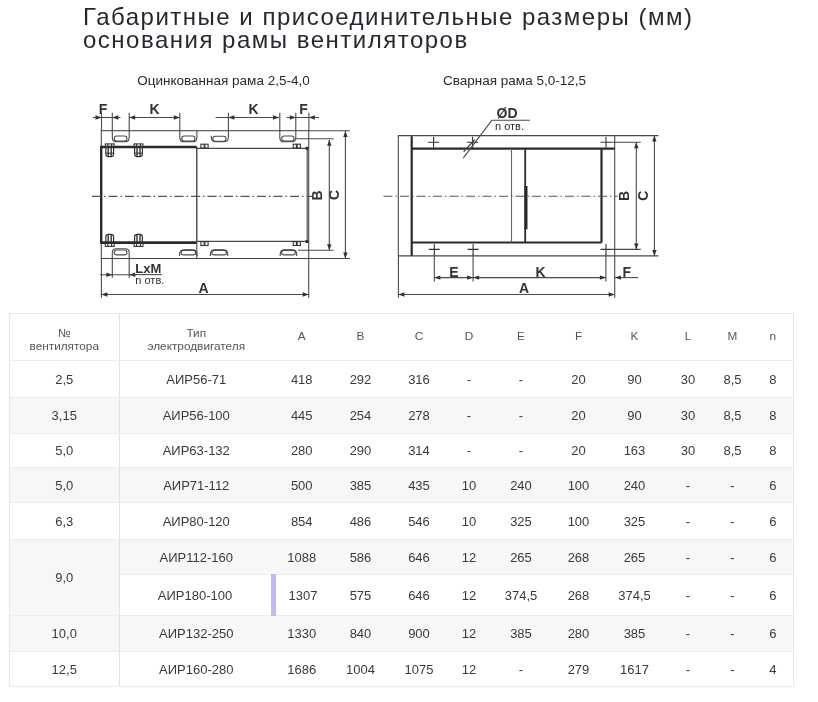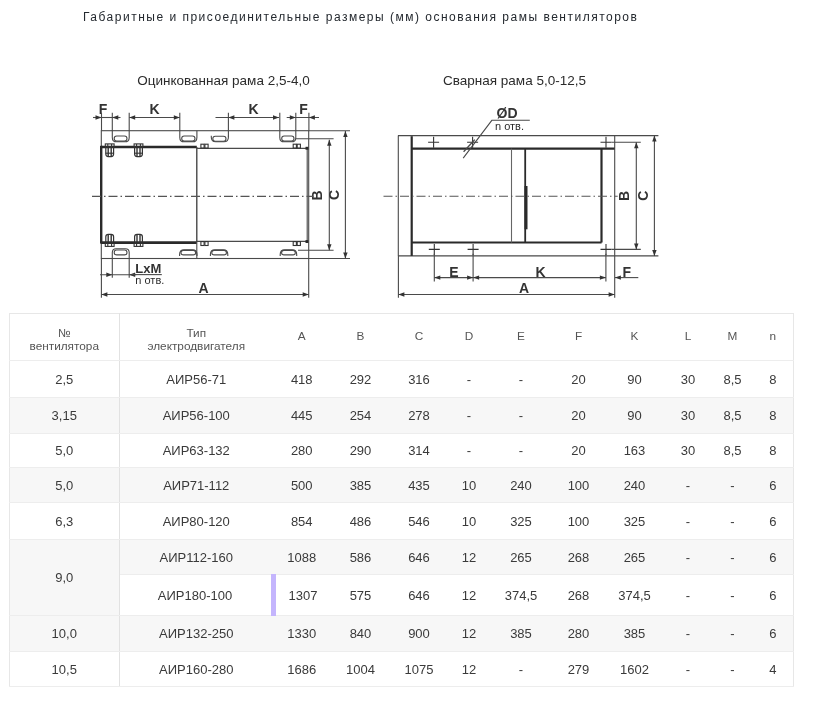--- a/index.html
+++ b/index.html
@@ -1,17 +1,17 @@
 <!DOCTYPE html>
 <html><head>
 <meta charset="utf-8">
 <style>
   html,body{margin:0;padding:0;background:#fff;}
   body{width:818px;height:702px;position:relative;font-family:"Liberation Sans",sans-serif;overflow:hidden;}
-  .title{position:absolute;left:83px;top:6px;width:720px;font-size:12px;line-height:22.5px;color:#24292f;letter-spacing:1.5px;}
+  .title{position:absolute;left:83px;top:6px;width:720px;font-size:24px;line-height:22.5px;color:#24292f;letter-spacing:1.5px;}
   svg{position:absolute;left:0;top:0;}
   table{position:absolute;left:9px;top:313px;width:784px;border-collapse:collapse;table-layout:fixed;
         font-size:13px;color:#3a3a3a;border:1px solid #e7e7e7;}
   td,th{text-align:center;vertical-align:middle;padding:0;font-weight:normal;border-bottom:1px solid #ededed;}
   th{font-size:11.8px;color:#555;line-height:13.5px;}
   .c1{border-right:1px solid #e2e2e2;}
   tr.s{background:#f7f7f7;}
   td.bl{border-left:5px solid #c4b5fd;}
 </style>
 </head>
@@ -374,27 +374,27 @@
         <td>12</td>
         <td>385</td>
         <td>280</td>
         <td>385</td>
         <td>-</td>
         <td>-</td>
         <td>6</td>
       </tr>
 
 <tr style="height:35px">
-        <td class="c1">10,5</td>
+        <td class="c1">12,5</td>
         <td>АИР160-280</td>
         <td>1686</td>
         <td>1004</td>
         <td>1075</td>
         <td>12</td>
         <td>-</td>
         <td>279</td>
-        <td>1602</td>
+        <td>1617</td>
         <td>-</td>
         <td>-</td>
         <td>4</td>
       </tr>
 </tbody>
   </table>
 
 </body></html>

